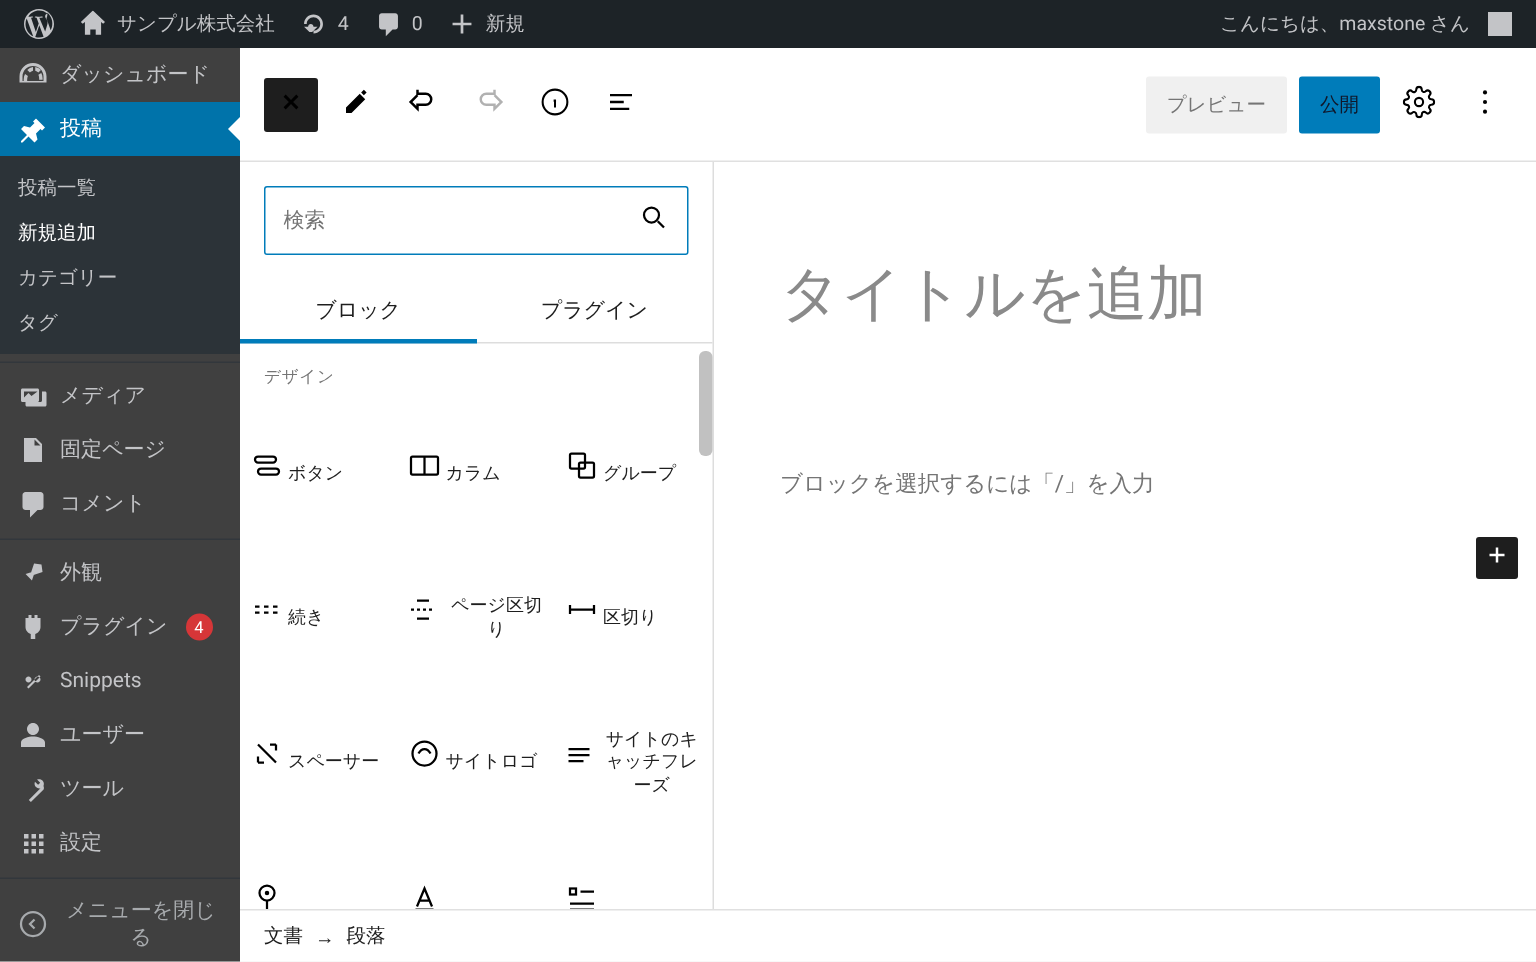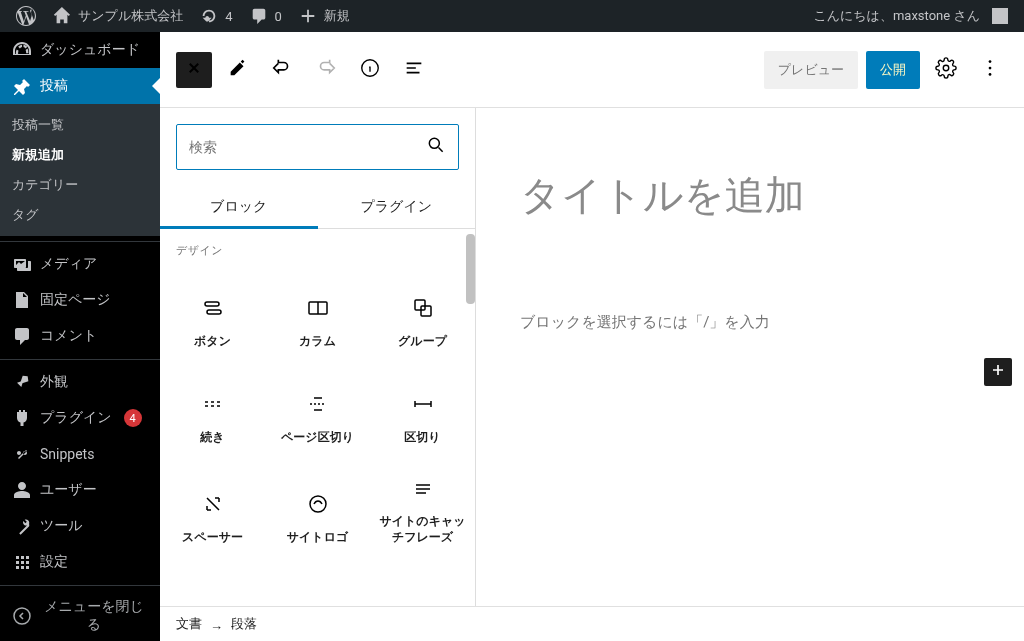--- a/index.html
+++ b/index.html
@@ -6,57 +6,57 @@
 body { width: 1024px; height: 641px; overflow: hidden; background: #f0f0f1; }
 
 
 .admin-bar { height: 32px; background: #1d2327; color: #c3c4c7; display: flex; align-items: center; font-size: 13px; padding: 0 8px; justify-content: space-between; }
 .admin-bar-left, .admin-bar-right { display: flex; align-items: center; gap: 0; }
 .admin-bar-item { display: flex; align-items: center; gap: 6px; padding: 0 8px; height: 32px; cursor: pointer; }
 .ab-icon { width: 20px; height: 20px; display: inline-flex; align-items: center; justify-content: center; }
 .admin-bar-right .avatar { width: 16px; height: 16px; background: #c3c4c7; margin-left: 6px; }
 
 
-.sidebar { position: absolute; top: 32px; left: 0; width: 160px; height: 609px; background: #000000; color: #c3c4c7; font-size: 14px; }
+.sidebar { position: absolute; top: 32px; left: 0; width: 160px; height: 609px; background: #404040; color: #c3c4c7; font-size: 14px; }
 .menu-item { display: flex; align-items: center; gap: 8px; padding: 8px 12px; cursor: pointer; min-height: 34px; }
 .menu-item.top { font-weight: 400; }
 .menu-item.current { background: #0073aa; color: #fff; position: relative; }
 .menu-item.current::after { content: ''; position: absolute; right: 0; top: 50%; transform: translateY(-50%); border: 8px solid transparent; border-right-color: #fff; }
 .submenu { background: #2c3338; padding: 6px 0; }
 .submenu-item { padding: 6px 12px; font-size: 13px; cursor: pointer; color: #c3c4c7; }
-.submenu-item.active { color: #fff; font-weight: 700; }
+.submenu-item.active { color: #fff; font-weight: 400; }
 .menu-separator { height: 5px; border-top: 1px solid #32373c; margin: 5px 0 0 0; }
 .menu-icon { width: 20px; height: 20px; display: inline-flex; align-items: center; justify-content: center; fill: currentColor; }
 .badge { background: #d63638; color: #fff; border-radius: 10px; min-width: 18px; height: 18px; display: inline-flex; align-items: center; justify-content: center; font-size: 11px; padding: 0 5px; margin-left: 4px; }
 
 
 .editor { position: absolute; top: 32px; left: 160px; right: 0; bottom: 0; background: #fff; display: flex; flex-direction: column; }
 .editor-header { height: 76px; border-bottom: 1px solid #e0e0e0; display: flex; align-items: center; justify-content: space-between; padding: 0 16px; }
 .header-left { display: flex; align-items: center; gap: 8px; }
 .close-inserter { width: 36px; height: 36px; background: #1e1e1e; border-radius: 2px; display: flex; align-items: center; justify-content: center; cursor: pointer; }
 .header-btn { width: 36px; height: 36px; display: flex; align-items: center; justify-content: center; cursor: pointer; border: none; background: none; border-radius: 2px; }
 .header-btn.disabled { opacity: 0.3; cursor: default; }
 .header-right { display: flex; align-items: center; gap: 8px; }
 .btn-preview { padding: 10px 14px; background: #f0f0f0; color: #757575; border: none; font-size: 13px; cursor: default; border-radius: 2px; }
-.btn-publish { padding: 10px 14px; background: #007cba; color: #fef9c3; border: none; font-size: 13px; cursor: pointer; border-radius: 2px; }
+.btn-publish { padding: 10px 14px; background: #007cba; color: #0f172a; border: none; font-size: 13px; cursor: pointer; border-radius: 2px; }
 
 
 .editor-body { flex: 1; display: flex; overflow: hidden; }
 
 
 .inserter { width: 316px; border-right: 1px solid #ddd; display: flex; flex-direction: column; position: relative; }
 .inserter-search { margin: 16px; border: 1.5px solid #007cba; border-radius: 2px; display: flex; align-items: center; padding: 0 12px; height: 46px; }
 .inserter-search input { flex: 1; border: none; outline: none; font-size: 14px; background: transparent; }
 .inserter-tabs { display: flex; border-bottom: 1px solid #ddd; }
 .inserter-tab { flex: 1; text-align: center; padding: 12px 0 12px; font-size: 14px; cursor: pointer; position: relative; color: #1e1e1e; }
 .inserter-tab.active::after { content: ''; position: absolute; bottom: -1px; left: 0; right: 0; height: 3px; background: #007cba; }
 .inserter-content { flex: 1; overflow-y: auto; padding-bottom: 40px; }
 .category-title { font-size: 11px; color: #757575; padding: 14px 16px 8px; text-transform: uppercase; letter-spacing: 0.5px; }
 .block-grid { display: grid; grid-template-columns: repeat(3, 1fr); }
-.block-item { display: flex; flex-direction: column; align-items: center; justify-content: flex-end; padding: 16px 4px 12px; cursor: pointer; min-height: 96px; font-weight: bold; }
+.block-item { display: flex; flex-direction: row; align-items: center; justify-content: flex-start; padding: 16px 4px 12px; cursor: pointer; min-height: 96px; }
 .block-icon { width: 28px; height: 28px; display: flex; align-items: center; justify-content: center; margin-bottom: 12px; }
 .block-label { font-size: 12px; text-align: center; color: #1e1e1e; line-height: 1.3; }
 .inserter-scroll-thumb { position: absolute; right: 0; top: 126px; width: 9px; height: 70px; background: #c1c1c1; border-radius: 4px; }
 
 
 .canvas { flex: 1; padding: 60px 44px; position: relative; }
 .title-placeholder { font-size: 40px; color: #8a8a8a; font-weight: 400; margin-bottom: 90px; }
 .block-hint { font-size: 15px; color: #757575; }
 .add-block-btn { position: absolute; right: 12px; top: 250px; width: 28px; height: 28px; background: #1e1e1e; color: #fff; display: flex; align-items: center; justify-content: center; cursor: pointer; border-radius: 2px; }
 

